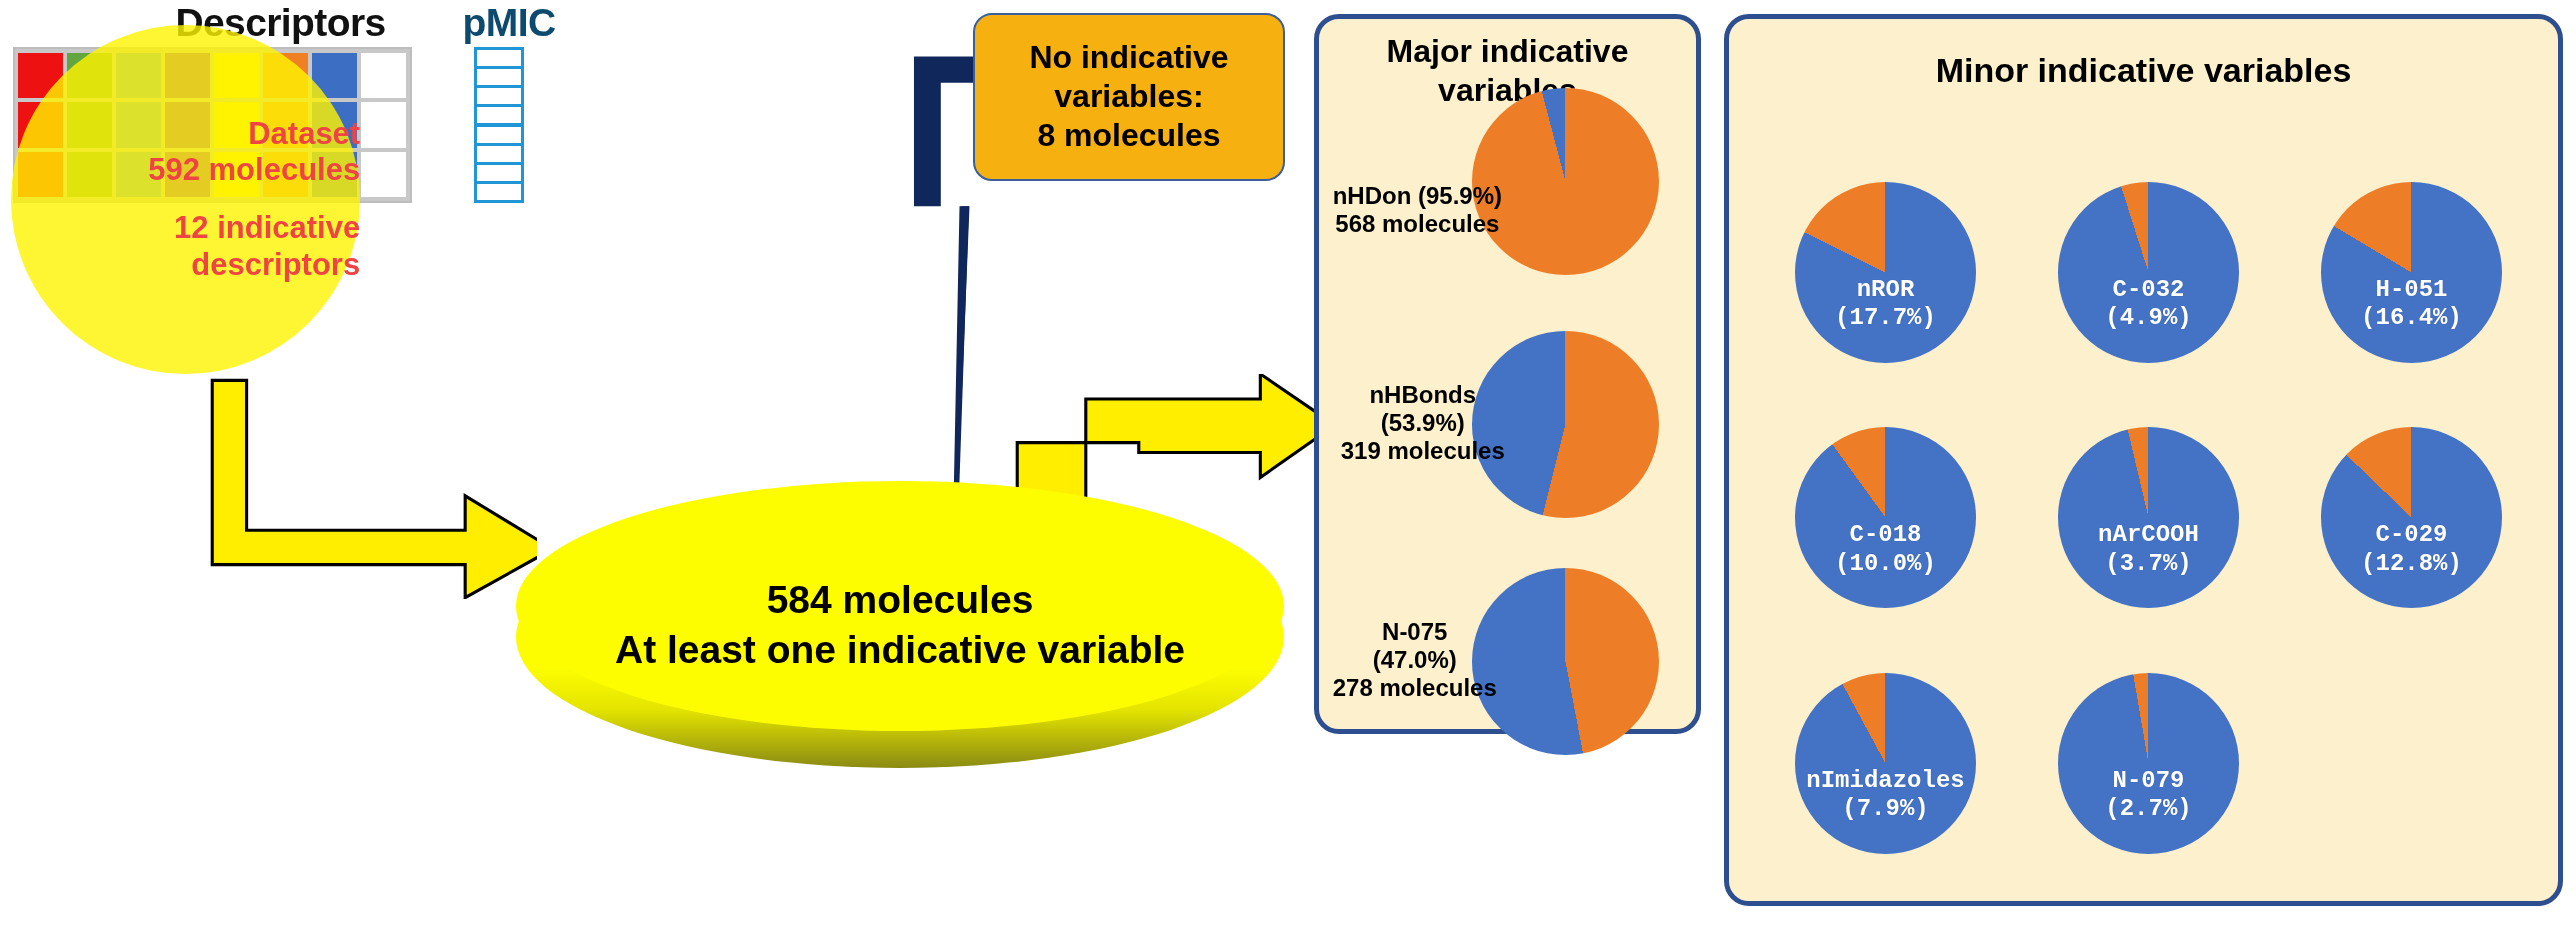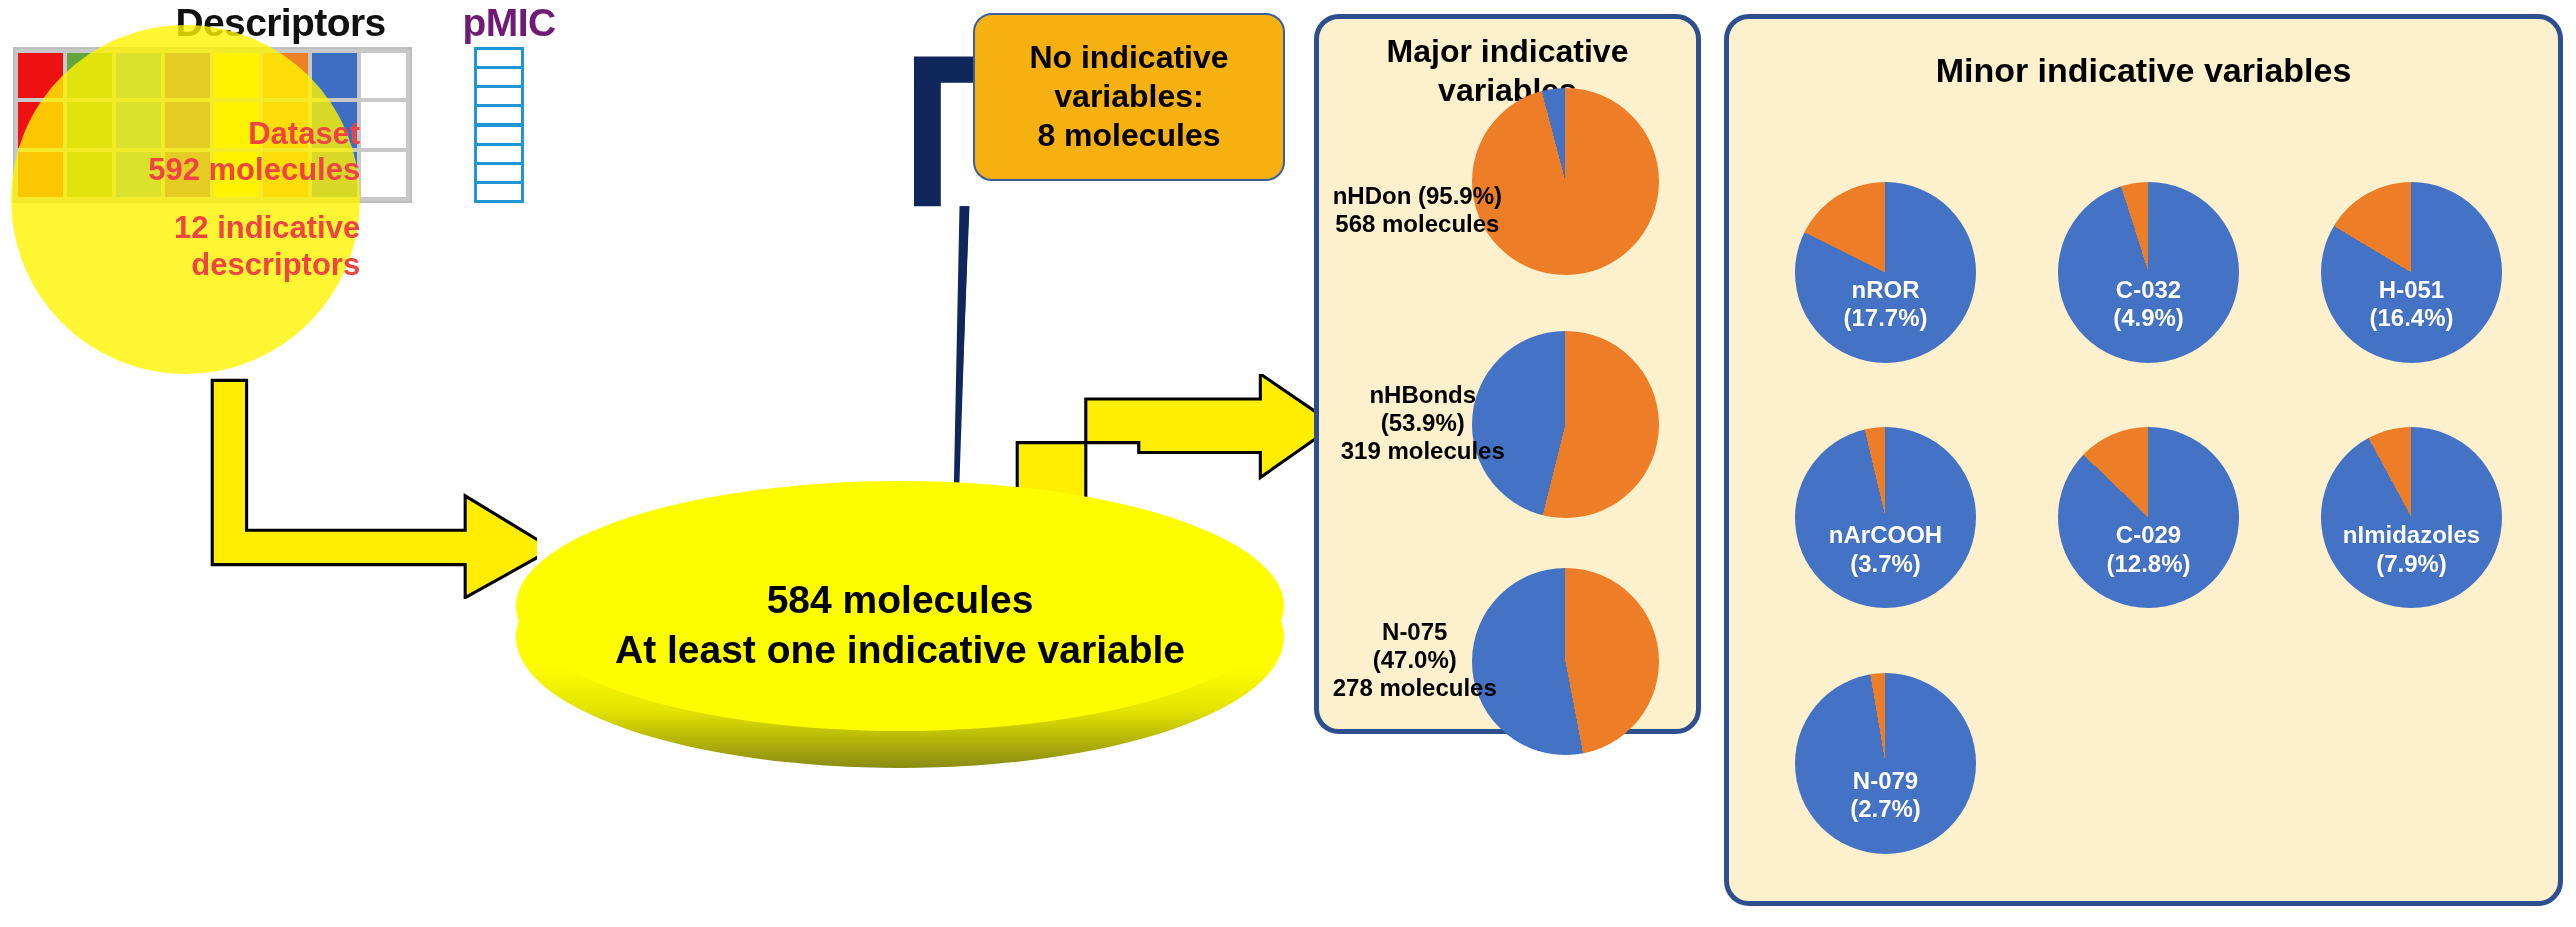--- a/index.html
+++ b/index.html
@@ -4,21 +4,21 @@
 <style>
   html,body{margin:0;padding:0;background:#ffffff;}
   body{width:2576px;height:927px;position:relative;overflow:hidden;
        font-family:"Liberation Sans","DejaVu Sans",sans-serif;}
   .abs{position:absolute;}
 
   
   #descriptors-title{left:106px;top:1.2px;width:349px;text-align:center;
       font-size:39px;font-weight:700;color:#111;letter-spacing:-0.6px;}
   #pmic-title{left:437px;top:1.2px;width:144px;text-align:center;
-      font-size:39px;font-weight:700;color:#701a75;letter-spacing:-0.6px;}
+      font-size:39px;font-weight:700;color:#0c4a6e;letter-spacing:-0.6px;}
 
   #descriptor-grid{left:12.5px;top:47px;width:399px;height:156px;
       background:#c8c8c8;border:2.5px solid #bdbdbd;display:grid;
       grid-template-columns:repeat(8,1fr);grid-template-rows:repeat(3,1fr);
       gap:3.7px;padding:3.7px;box-sizing:border-box;}
   .cell{width:100%;height:100%;}
 
   #pmic-col{left:474px;top:47px;width:50px;height:156px;
       background:#2196d6;display:flex;flex-direction:column;gap:3.1px;padding:3.1px;
       box-sizing:border-box;}
@@ -65,21 +65,21 @@
   .major-row{position:relative;height:237px;}
   .major-pie{position:absolute;width:187px;height:187px;border-radius:50%;}
   .major-label{position:absolute;font-size:24px;font-weight:700;color:#000;
       line-height:1.18;text-align:center;}
 
   
   #minor-grid{position:absolute;left:25px;top:131px;width:789px;height:736px;
       display:grid;grid-template-columns:repeat(3,1fr);grid-template-rows:repeat(3,1fr);}
   .minor-cell{position:relative;display:flex;align-items:center;justify-content:center;}
   .minor-pie{position:relative;width:181px;height:181px;border-radius:50%;
-      box-shadow:0 0 0 3.1px #fdf0cd;}
+      box-shadow:0 0 0 3.1px #fdf0cd;font-family:Liberation Mono, monospace;}
   .minor-text{position:absolute;left:0;top:52%;width:100%;text-align:center;
       color:#ffffff;font-size:24px;font-weight:700;line-height:1.18;
       text-shadow:0 0 1.2px rgba(0,0,0,.15);}
 </style>
 </head>
 <body>
 
 <div class="abs" id="descriptors-title">Descriptors</div>
 <div class="abs" id="pmic-title">pMIC</div>
 
@@ -211,20 +211,28 @@
       </div>
       <div class="minor-cell">
         <div class="minor-pie" style="background: conic-gradient(rgb(68, 114, 196) 0deg, rgb(68, 114, 196) 300.96deg, rgb(237, 125, 38) 300.96deg, rgb(237, 125, 38) 360deg);">
           <div class="minor-text">
             <div>H-051</div>
             <div>(16.4%)</div>
           </div>
         </div>
       </div>
       <div class="minor-cell">
+        <div class="minor-pie" style="background: conic-gradient(rgb(68, 114, 196) 0deg, rgb(68, 114, 196) 324deg, rgb(237, 125, 38) 324deg, rgb(237, 125, 38) 360deg);">
+          <div class="minor-text">
+            <div>C-018</div>
+            <div>(10.0%)</div>
+          </div>
+        </div>
+      </div>
+      <div class="minor-cell">
         <div class="minor-pie" style="background: conic-gradient(rgb(68, 114, 196) 0deg, rgb(68, 114, 196) 346.68deg, rgb(237, 125, 38) 346.68deg, rgb(237, 125, 38) 360deg);">
           <div class="minor-text">
             <div>nArCOOH</div>
             <div>(3.7%)</div>
           </div>
         </div>
       </div>
       <div class="minor-cell">
         <div class="minor-pie" style="background: conic-gradient(rgb(68, 114, 196) 0deg, rgb(68, 114, 196) 313.92deg, rgb(237, 125, 38) 313.92deg, rgb(237, 125, 38) 360deg);">
           <div class="minor-text">

